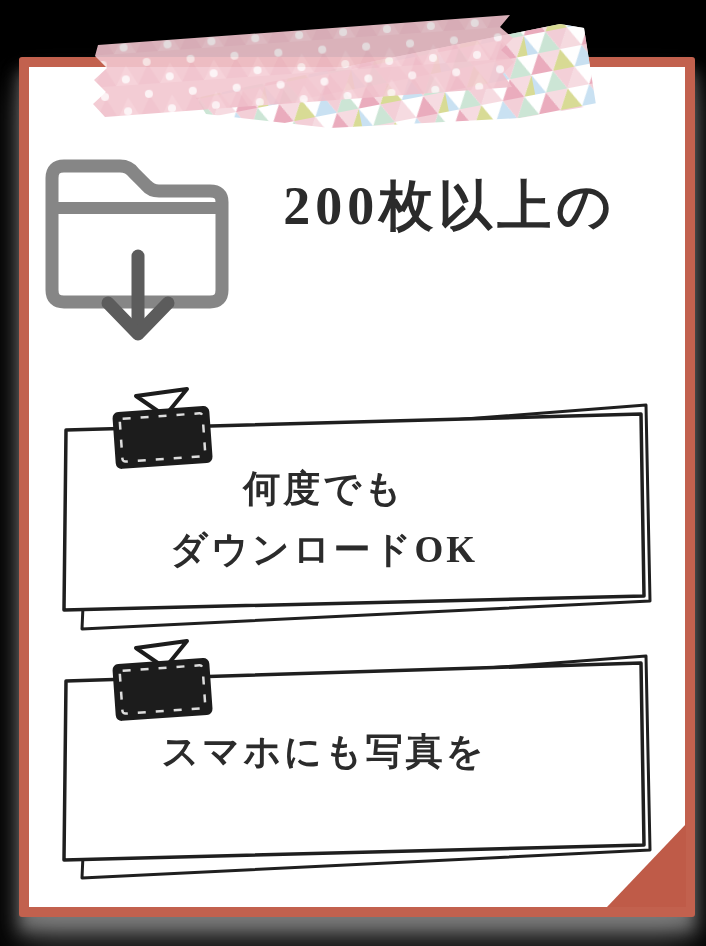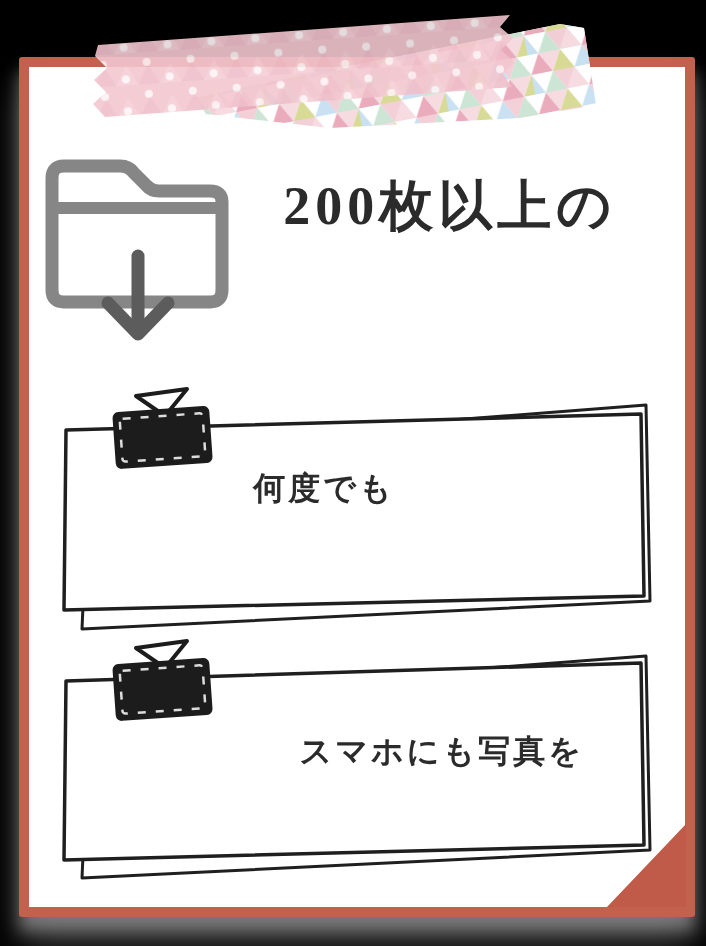--- a/index.html
+++ b/index.html
@@ -16,24 +16,24 @@
   }
   .art{position:absolute;left:0;top:0;width:706px;height:946px;pointer-events:none;}
   .title-block{
     position:absolute;left:235px;top:168px;width:430px;
     text-align:center;color:#2b2b2b;font-weight:700;
     font-size:54px;line-height:76px;letter-spacing:5px;white-space:nowrap;
   }
   .panel-text{
     position:absolute;left:64px;width:580px;box-sizing:border-box;padding-right:60px;
     text-align:center;color:#2b2b2b;font-weight:700;
-    font-size:32px;line-height:61px;letter-spacing:3px;white-space:nowrap;
+    font-size:37px;line-height:61px;letter-spacing:3px;white-space:nowrap;
   }
   .panel-text.p1{top:458px;}
-  .panel-text.p2{top:721px;text-align:right;}
+  .panel-text.p2{top:721px;}
 </style>
 </head>
 <body>
 
 <div class="stage">
 
   <div class="card"></div>
 
   <svg class="art" viewBox="0 0 706 946">
     <defs>
@@ -108,18 +108,19 @@
 
     <path d="M607 907 L686 824 L686 907 Z" fill="#bf5b48"></path>
   </svg>
 
   <div class="title-block">
     <div>200枚以上の</div>
   </div>
 
   <div class="panel-text p1">
     <div>何度でも</div>
+    <div>ダウンロードOK</div>
   </div>
   <div class="panel-text p2">
     <div>スマホにも写真を</div>
   </div>
 
 </div>
 
 </body></html>

